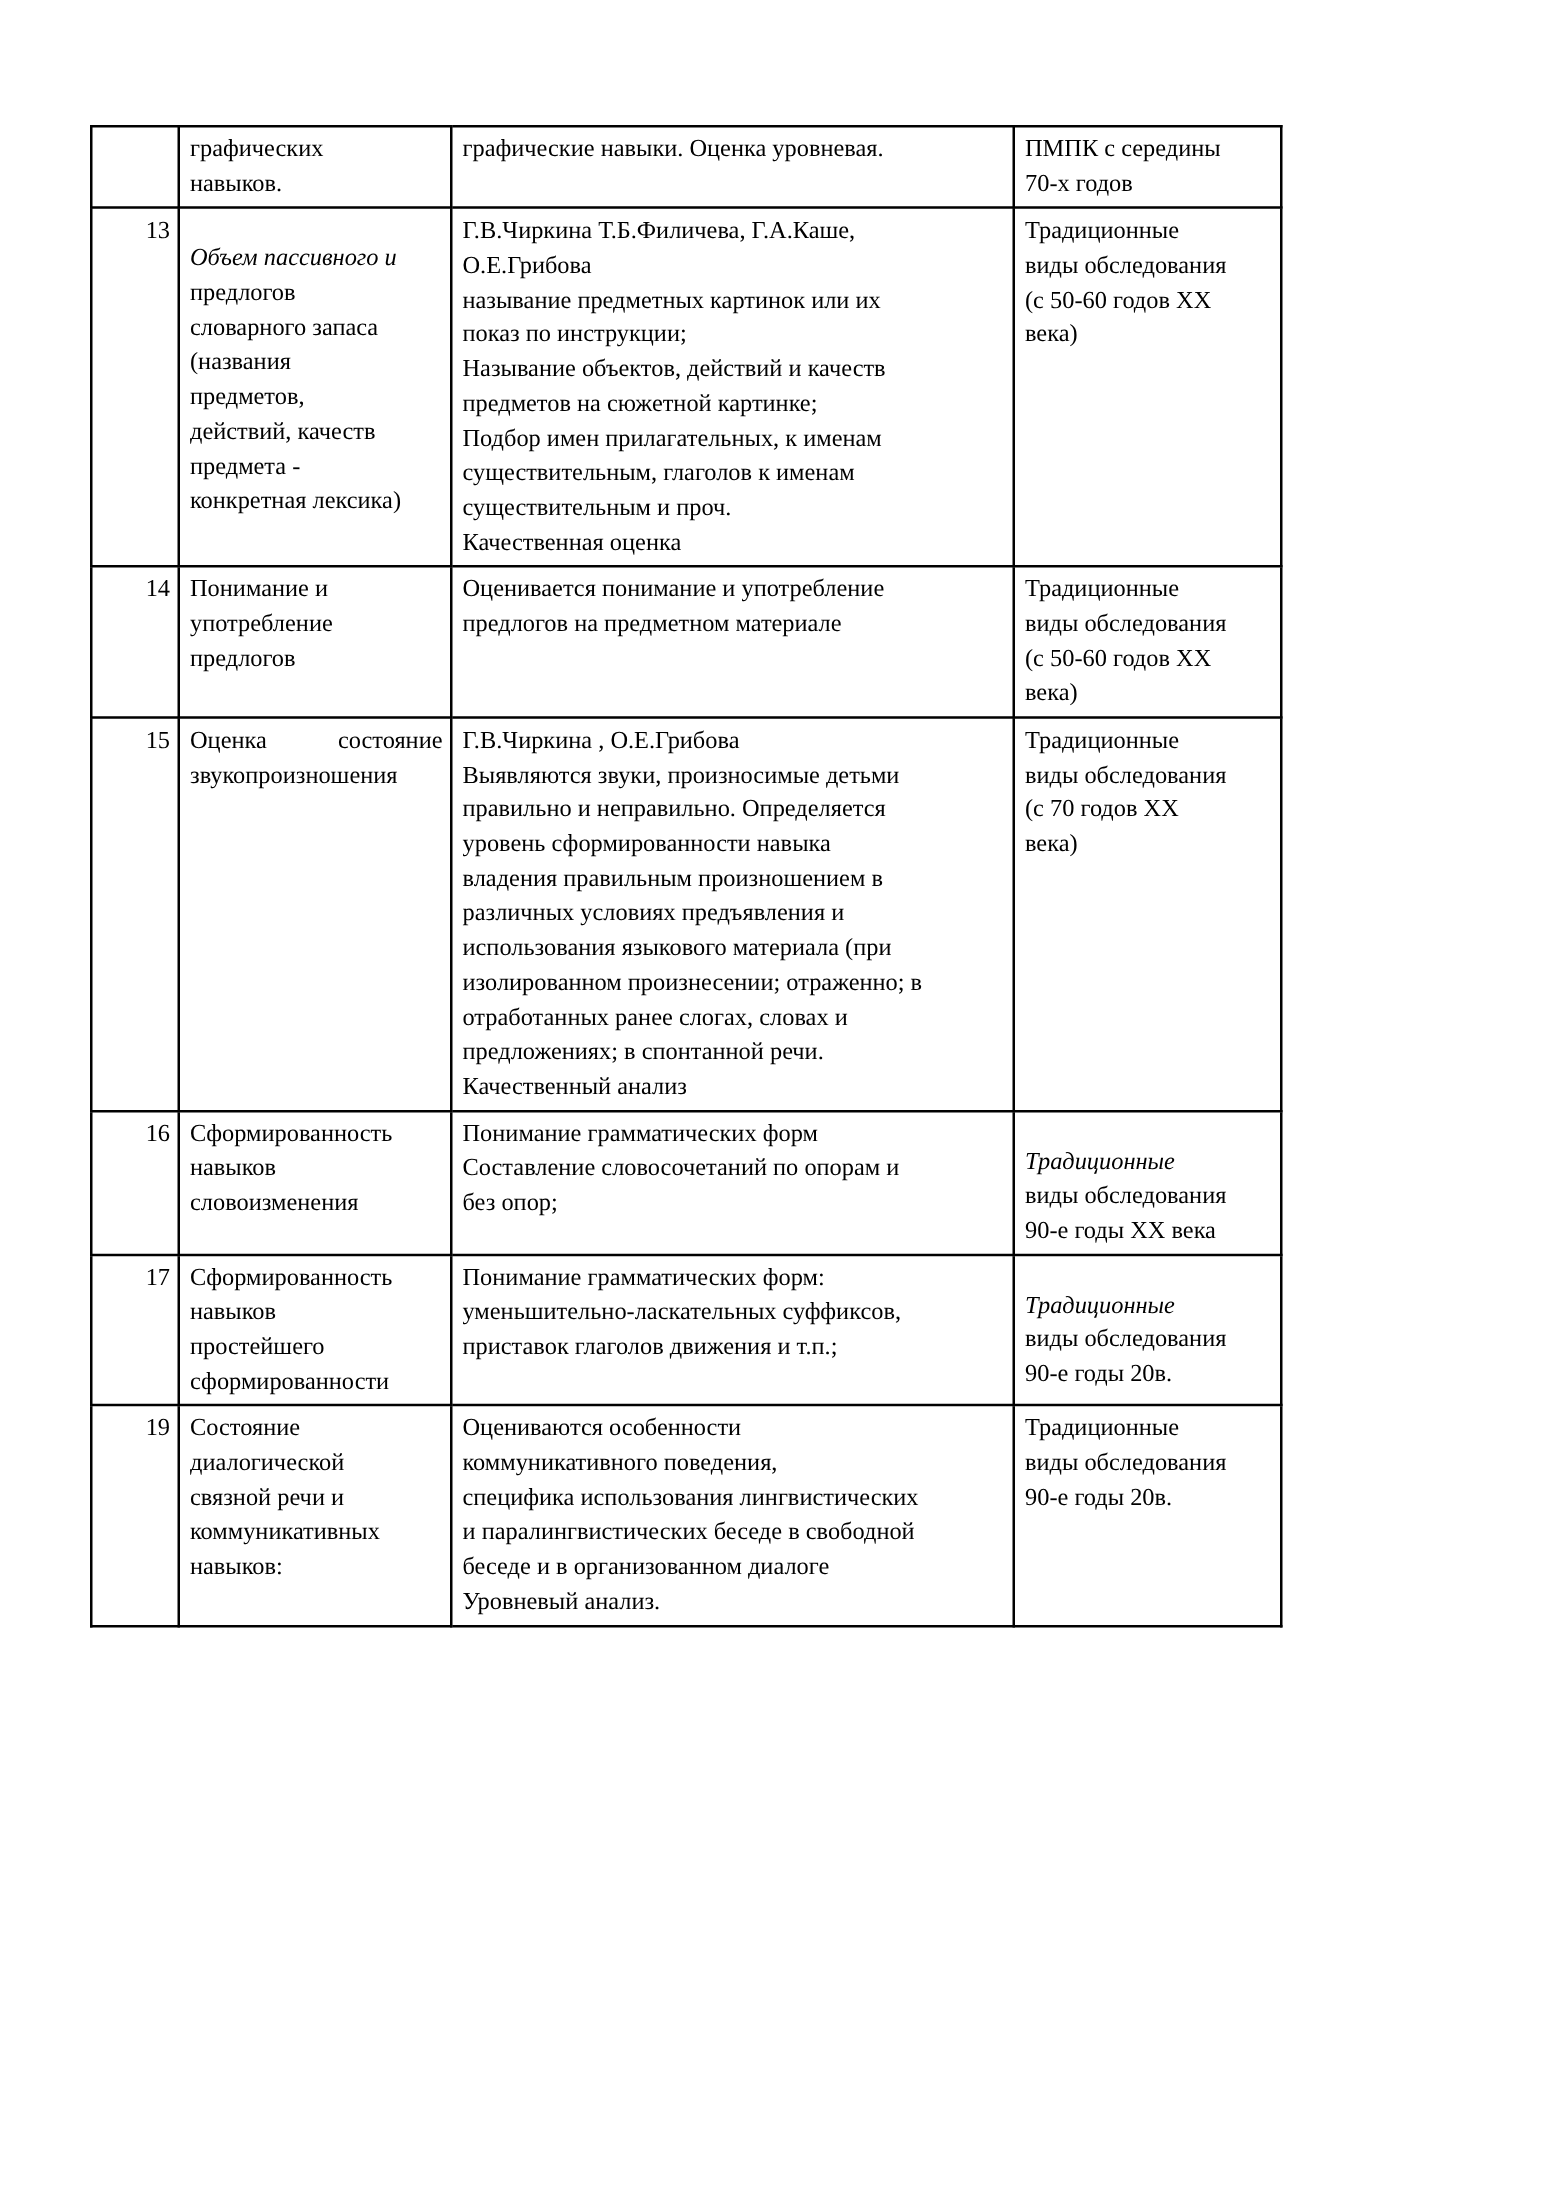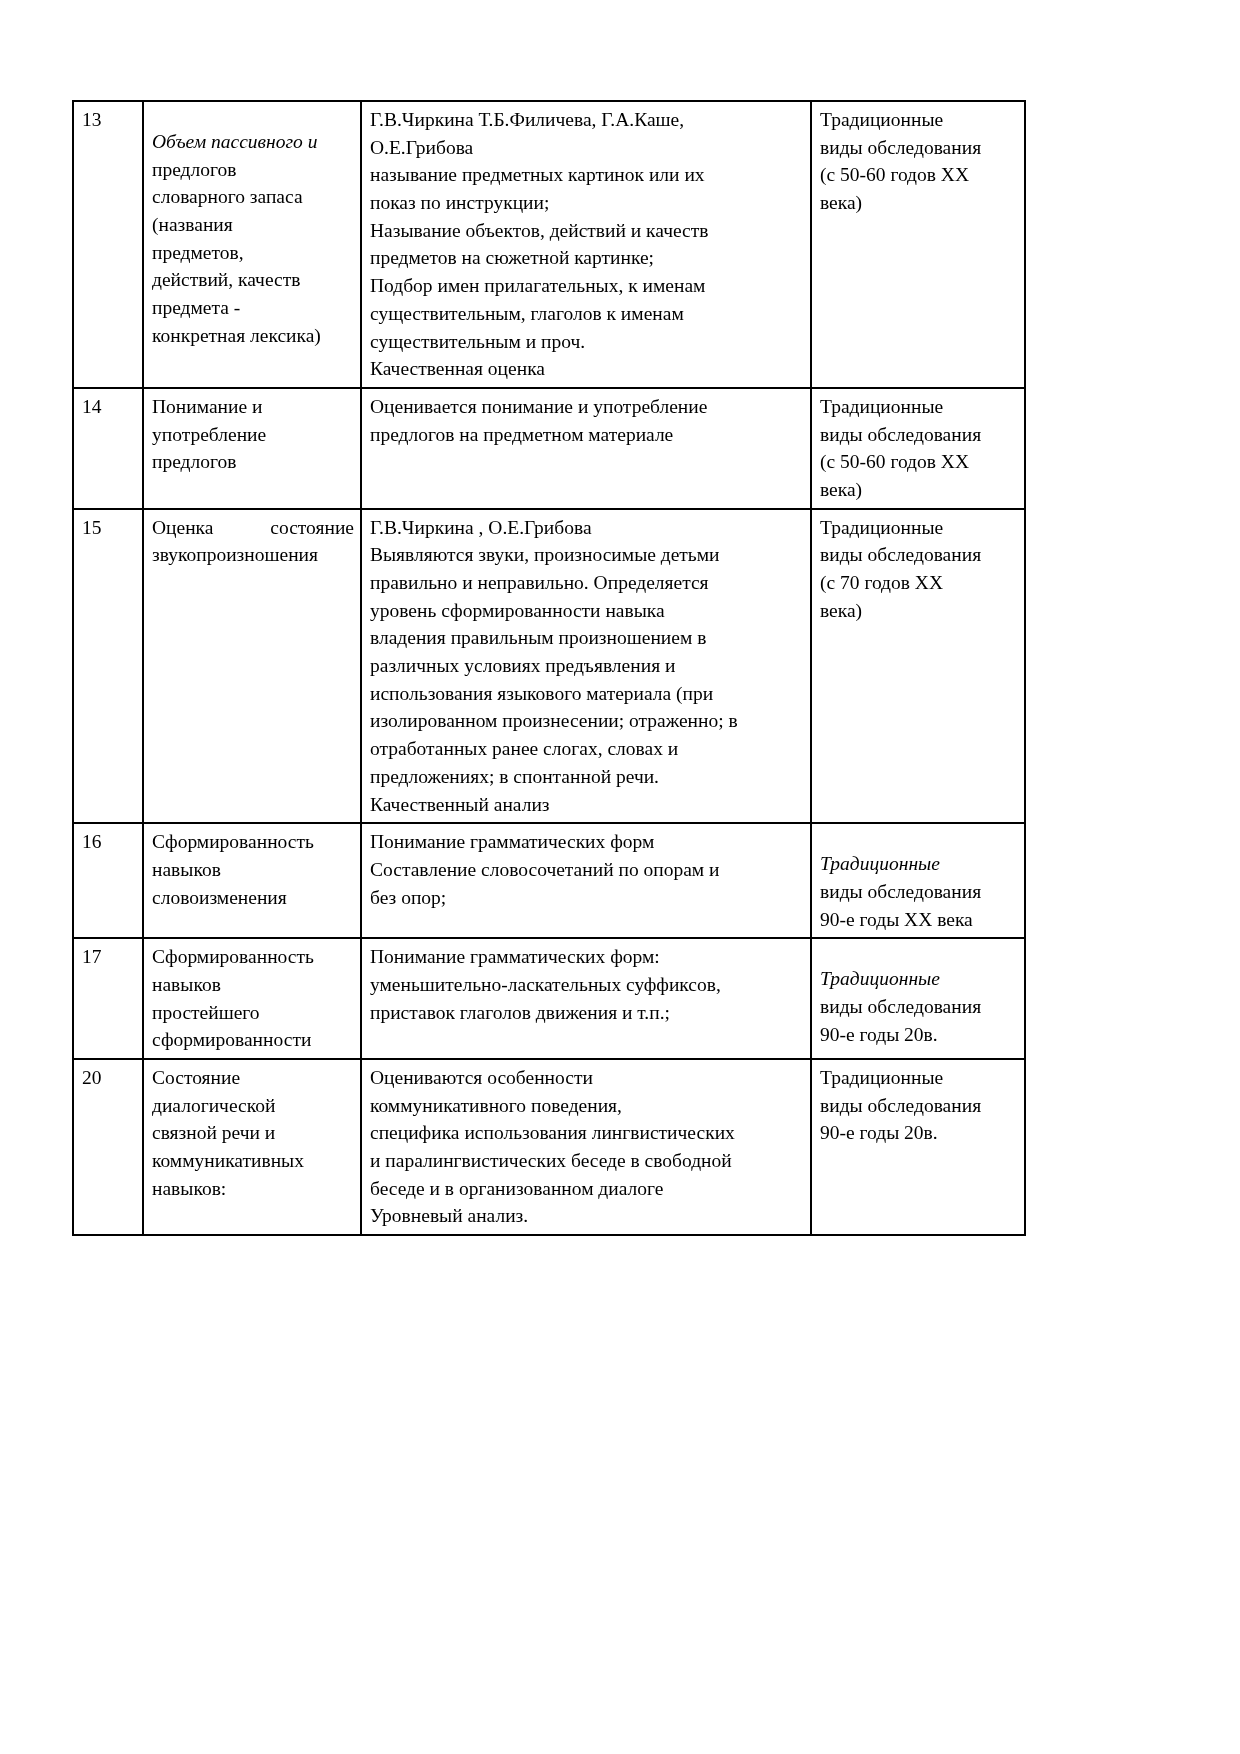--- a/index.html
+++ b/index.html
@@ -35,21 +35,21 @@
     font-size: 19.5px;
     line-height: 1.42;
     font-family: "Liberation Serif", "DejaVu Serif", serif;
   }
   col.c-num   { width: 70px; }
   col.c-name  { width: 218px; }
   col.c-desc  { width: 450px; }
   col.c-type  { width: 214px; }
 
   td.num {
-    text-align: left;
+    text-align: right;
     padding-left: 10px;
     padding-top: 3px;
   }
   td.name { }
   td.desc { }
   td.type { }
 
   .cell-line {
     display: block;
     white-space: pre-wrap;
@@ -66,20 +66,36 @@
 <div class="page">
   <table class="doc-table">
     <colgroup>
       <col class="c-num">
         <col class="c-name">
         <col class="c-desc">
         <col class="c-type">
     </colgroup>
     <tbody>
 
+      <tr>
+        <td class="num">
+          <span class="cell-line"></span>
+        </td>
+        <td class="name">
+          <span class="cell-line">графических</span>
+          <span class="cell-line">навыков.</span>
+        </td>
+        <td class="desc">
+          <span class="cell-line">графические навыки. Оценка уровневая.</span>
+        </td>
+        <td class="type">
+          <span class="cell-line">ПМПК с середины</span>
+          <span class="cell-line">70-х годов</span>
+        </td>
+      </tr>
 
       <tr>
         <td class="num">
           <span class="cell-line">13</span>
         </td>
         <td class="name">
           <span class="cell-line pad-top-1">Объем пассивного и</span>
           <span class="cell-line">предлогов</span>
           <span class="cell-line">словарного запаса</span>
           <span class="cell-line">(названия</span>
@@ -199,21 +215,21 @@
         </td>
         <td class="type">
           <span class="cell-line pad-top-1">Традиционные</span>
           <span class="cell-line">виды обследования</span>
           <span class="cell-line">90-е годы 20в.</span>
         </td>
       </tr>
 
       <tr>
         <td class="num">
-          <span class="cell-line">20</span>
+          <span class="cell-line">19</span>
         </td>
         <td class="name">
           <span class="cell-line">Состояние</span>
           <span class="cell-line">диалогической</span>
           <span class="cell-line">связной речи и</span>
           <span class="cell-line">коммуникативных</span>
           <span class="cell-line">навыков:</span>
         </td>
         <td class="desc">
           <span class="cell-line">Оцениваются особенности</span>

